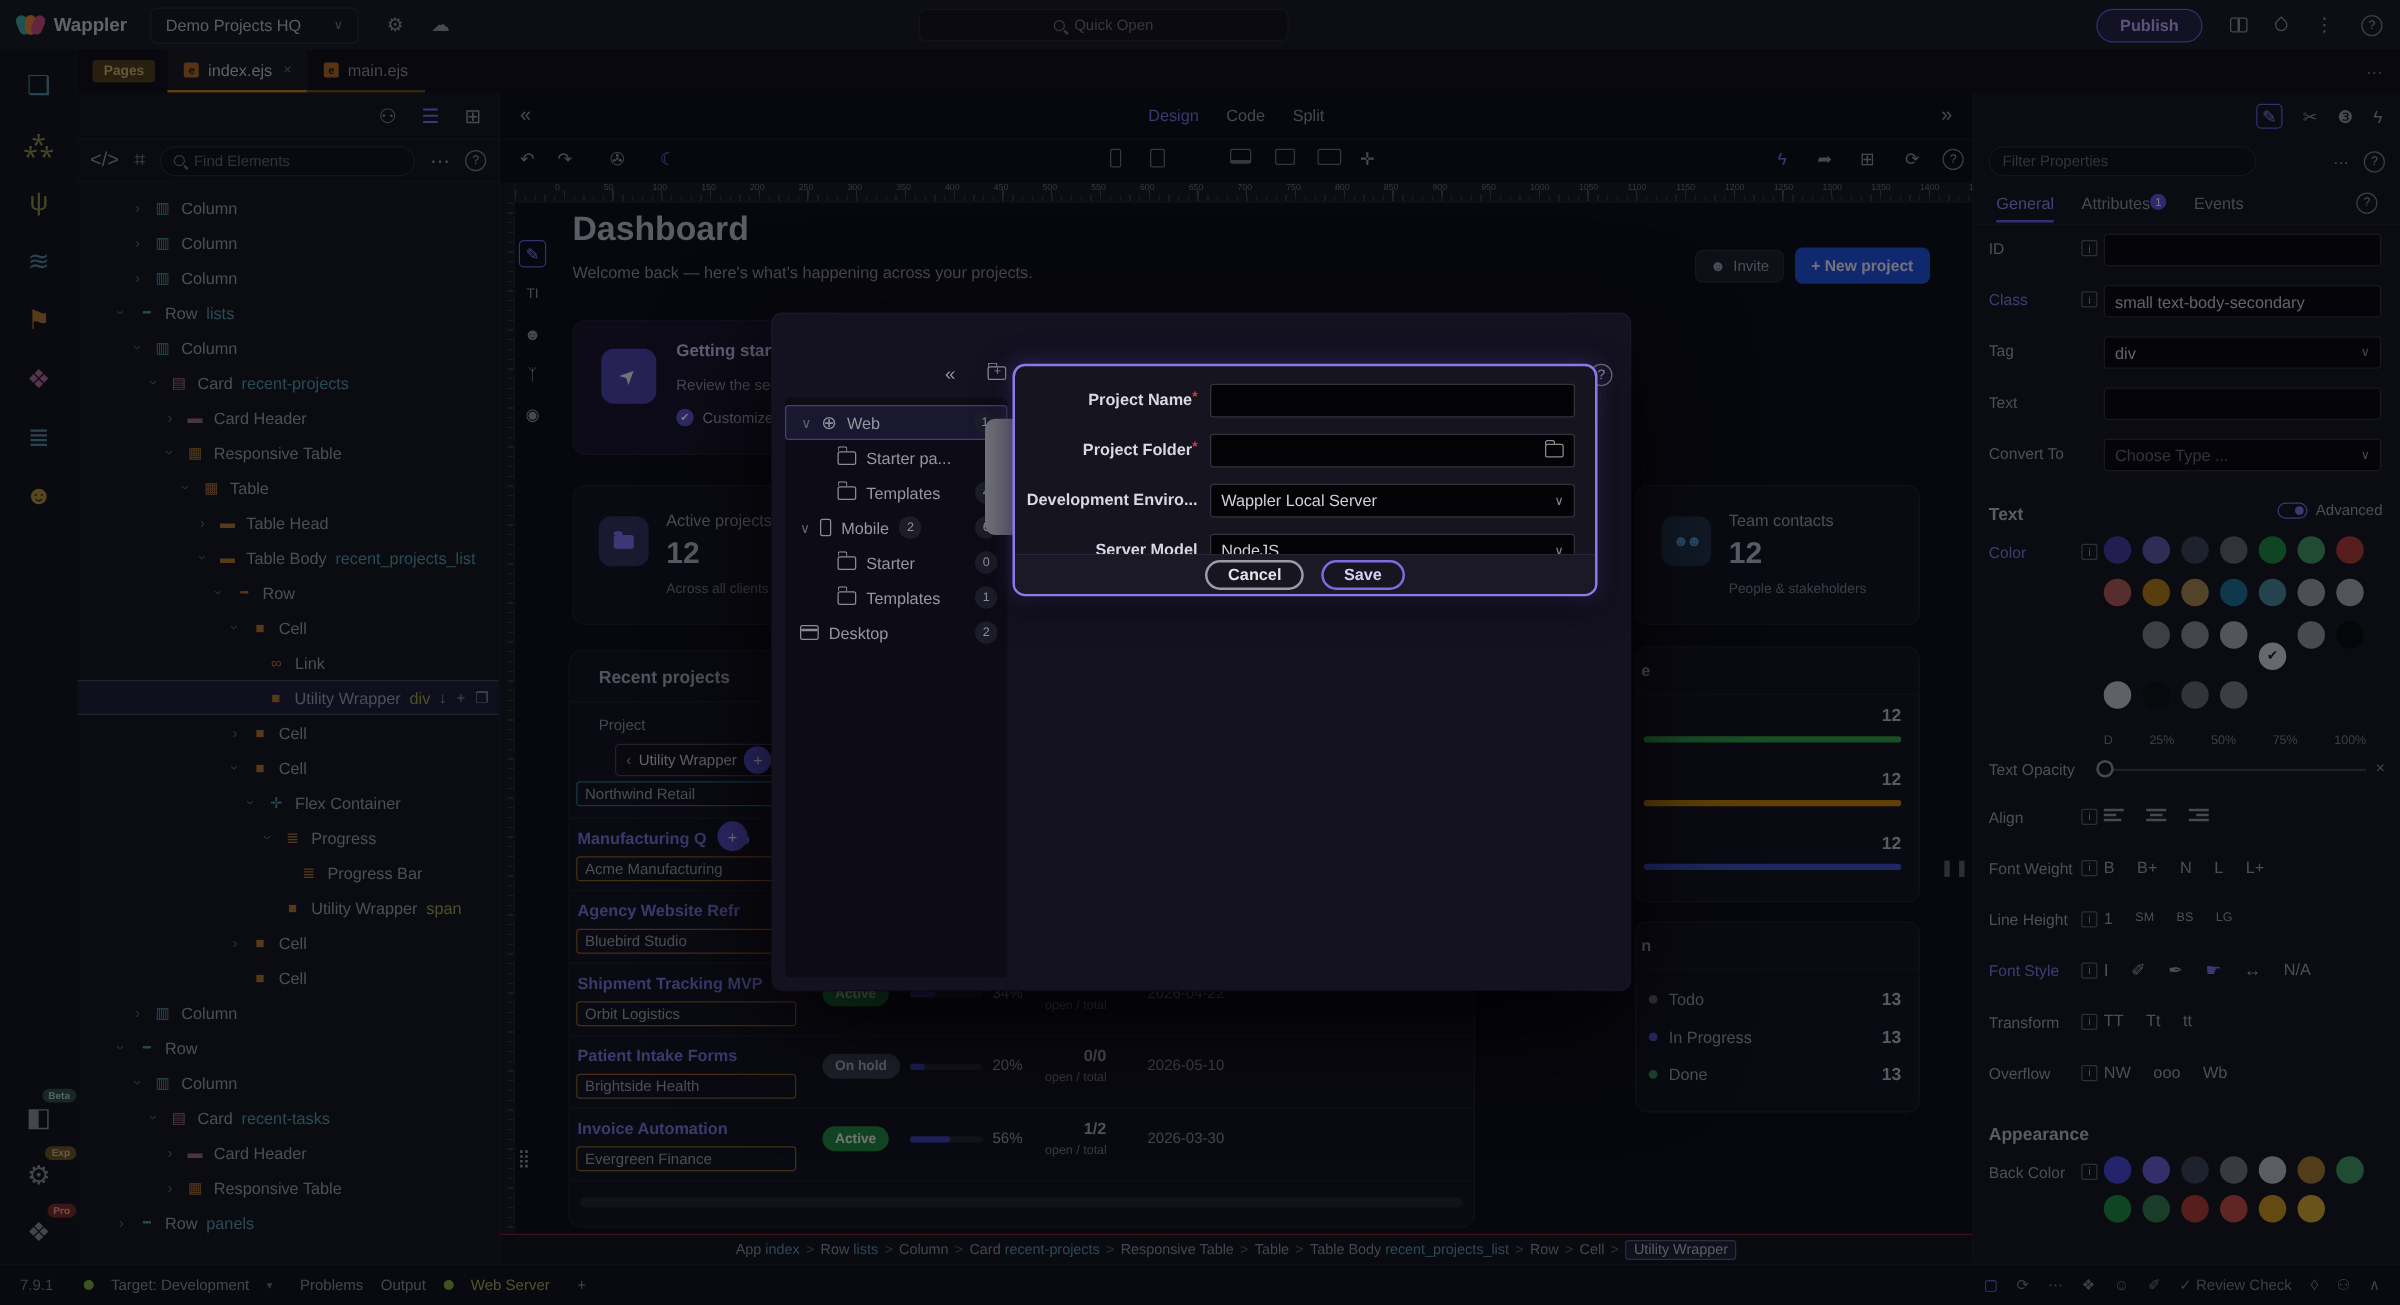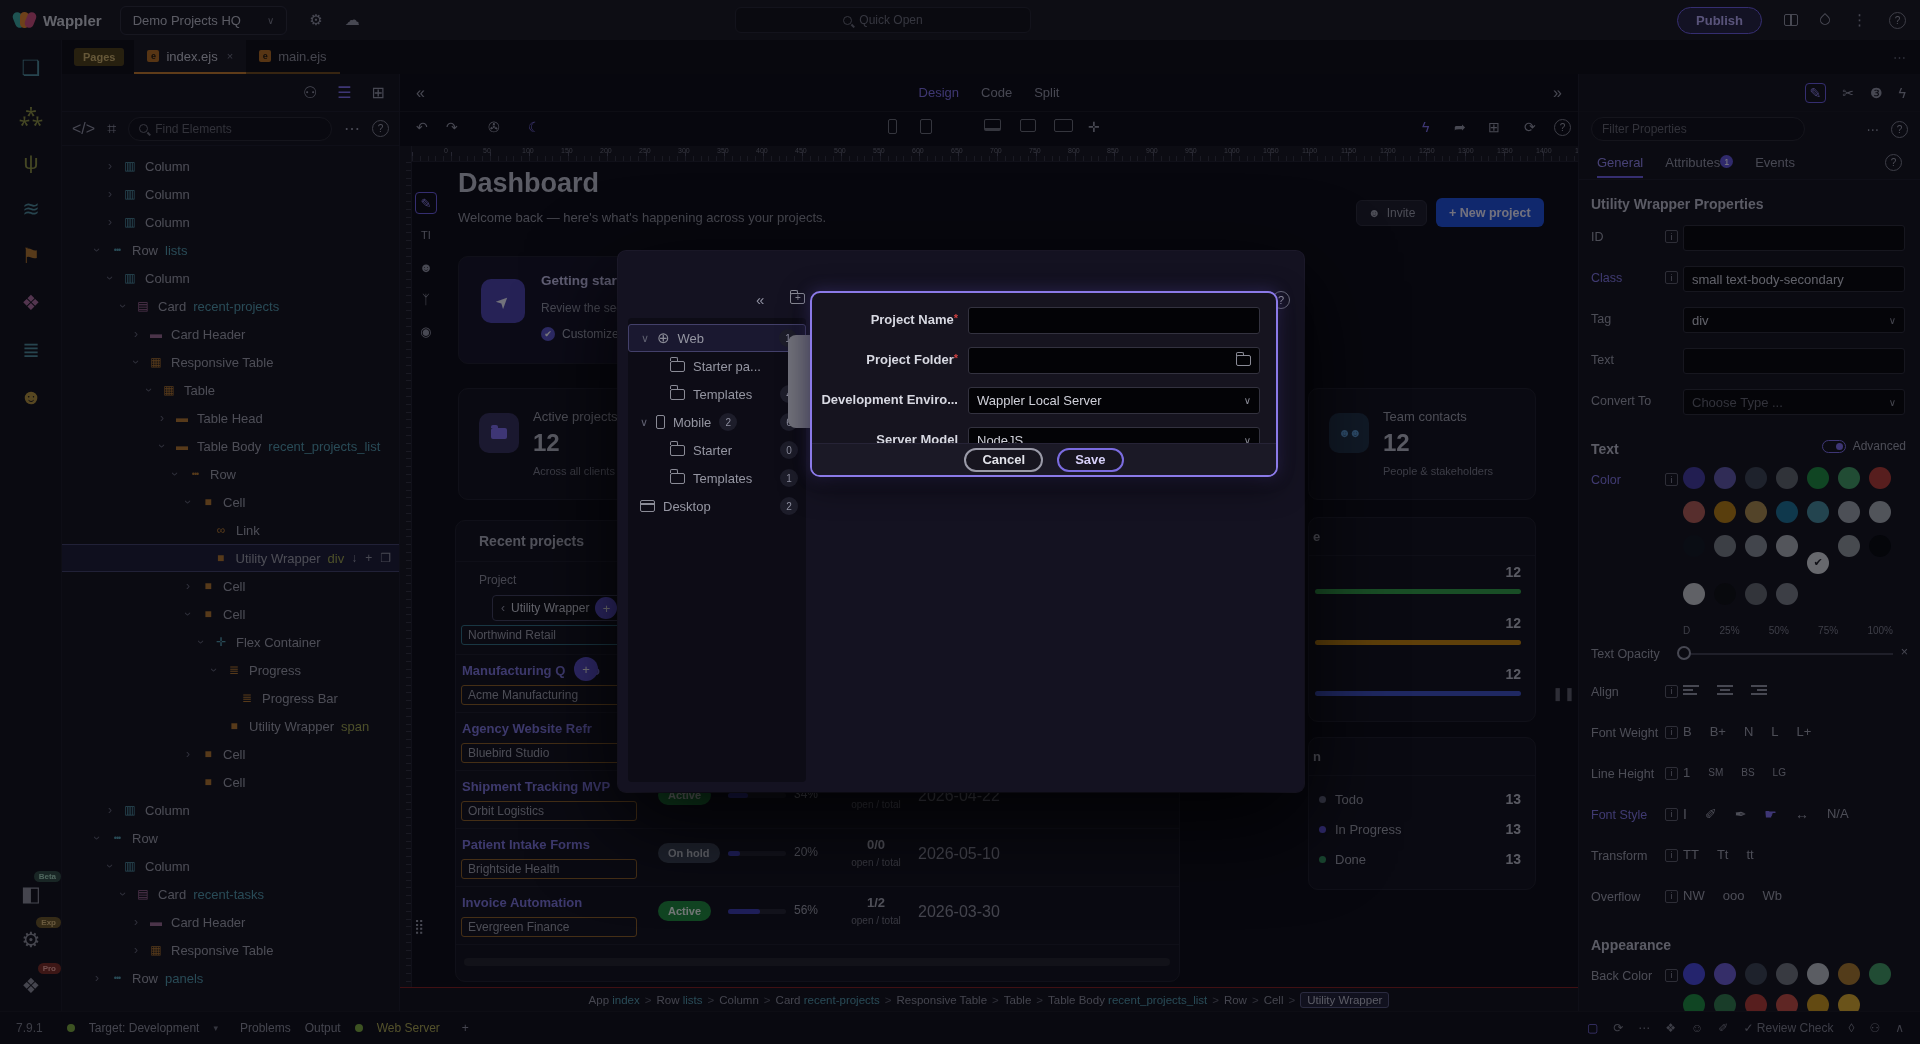--- a/index.html
+++ b/index.html
@@ -172,23 +172,23 @@
   .pill { position:absolute; left:202px; top:14px; height:20px; border-radius:10px; font-size:11px;
     font-weight:bold; display:flex; align-items:center; padding:0 10px; }
   .pill.active { background:#1f8a3c; color:#eaf5ec; }
   .pill.hold { background:#3c4454; color:#c9ccd6; }
   .prg-track { position:absolute; left:272px; top:22px; width:58px; height:5px; border-radius:3px;
     background:#23232e; }
   .prg-fill { height:5px; border-radius:3px; background:#3b3bb0; }
   .prg-pct { position:absolute; left:338px; top:16px; font-size:12px; color:#9a9ba8; }
   .open-val { position:absolute; left:390px; top:8px; width:60px; text-align:center; font-size:13px;
     font-weight:bold; color:#a5a6b2; }
-  .open-lab { position:absolute; left:380px; top:28px; width:80px; text-align:center; font-size:10px;
+  .open-lab { position:absolute; left:380px; top:28px; width:80px; text-align:left; font-size:10px;
     color:#70717e; }
-  .due { position:absolute; left:462px; top:16px; font-size:16px; color:#8a8b98; }
+  .due { position:absolute; left:462px; top:16px; font-size:12px; color:#8a8b98; }
   .rp-scroll { position:absolute; left:8px; top:437px; width:706px; height:8px; background:#202029;
     border-radius:4px; }
   .grid-toggle { position:absolute; left:14px; top:844px; color:#8f90a0; font-size:14px; }
 
   
   .crumbbar { position:absolute; left:0; top:913px; width:100%; height:24px; background:#0f0f18;
     border-top:1px solid #7f1d1d; display:flex; align-items:center; justify-content:center; gap:5px;
     font-size:11.5px; color:#8a8b98; }
   .crumb-acc { color:#4f96a8; }
   .crumb-sep { color:#5a5b68; }
@@ -810,21 +810,20 @@
       <span class="qm">?</span>
     </div>
     <div class="pp-tabs">
       <span class="pp-tab active">General</span>
       <span class="pp-tab">
         <span>Attributes</span><span class="pp-badge">1</span>
       </span>
       <span class="pp-tab">Events</span>
       <span class="qm" style="margin-left:auto">?</span>
     </div>
-    <div class="pp-heading">Utility Wrapper Properties</div>
     <div id="prop-fields">
         <div class="fld">
           <span class="lab">ID</span>
           <span class="info">i</span>
           <div class="ctl">
             <span></span>
           </div>
         </div>
         <div class="fld">
           <span class="lab acc">Class</span>

